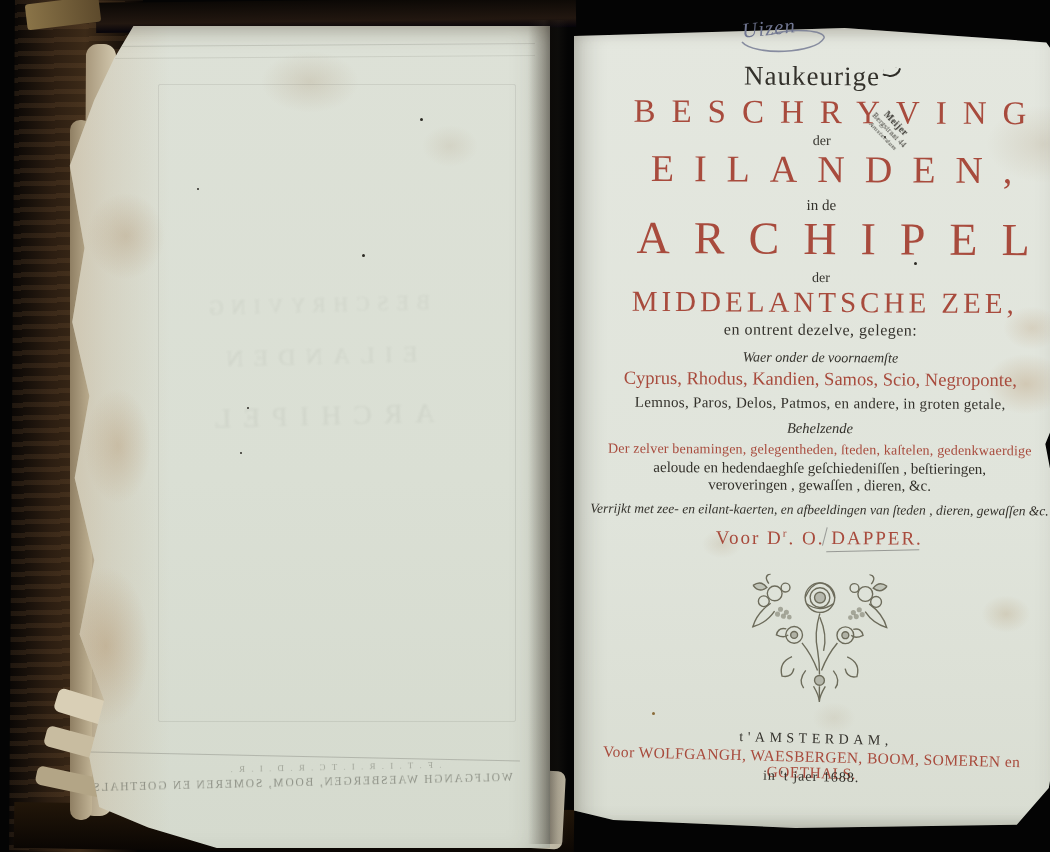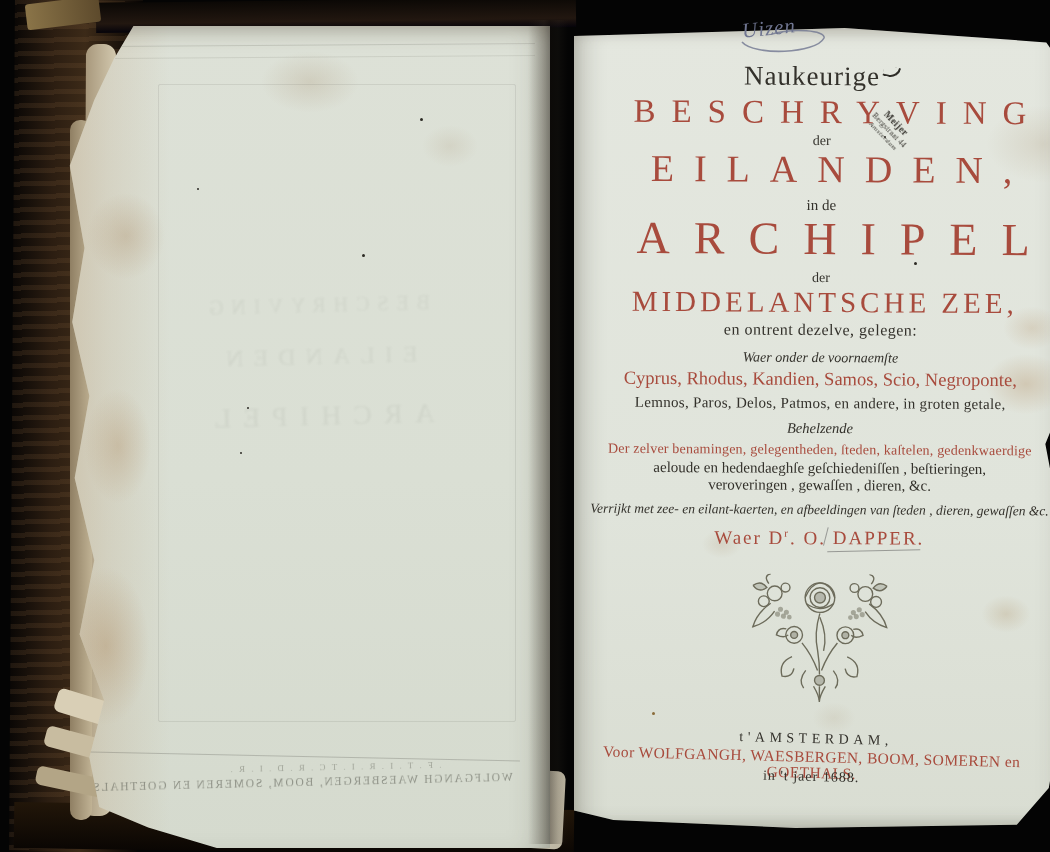--- a/index.html
+++ b/index.html
@@ -170,21 +170,21 @@
       <div class="tp t-ontrent">en ontrent dezelve, gelegen:</div>
       <div class="tp t-waer it">Waer onder de voornaemſte</div>
       <div class="tp t-isl-red red">Cyprus, Rhodus, Kandien, Samos, Scio, Negroponte,</div>
       <div class="tp t-isl-blk">Lemnos, Paros, Delos, Patmos, en andere, in groten getale,</div>
       <div class="tp t-behelz it">Behelzende</div>
       <div class="tp t-cont-red red">Der zelver benamingen, gelegentheden, ſteden, kaſtelen, gedenkwaerdige</div>
       <div class="tp t-cont-b1">aeloude en hedendaeghſe geſchiedeniſſen , beſtieringen,</div>
       <div class="tp t-cont-b2">veroveringen , gewaſſen , dieren, &amp;c.</div>
       <div class="tp t-verrijkt it">Verrijkt met zee- en eilant-kaerten, en afbeeldingen van ſteden , dieren, gewaſſen &amp;c.</div>
       <div class="tp t-door red">
-        <span>Waer D</span><sup>r</sup><span>. O.</span>
+        <span>Voor D</span><sup>r</sup><span>. O.</span>
         <span class="author-ref">DAPPER.</span>
       </div>
 
       <svg class="ornament" viewBox="0 0 160 132" width="158" height="130" xmlns="http://www.w3.org/2000/svg">
         <g stroke="#45422f" fill="none" stroke-width="1.4" opacity="0.82">
           <circle cx="80" cy="24" r="15"></circle>
           <circle cx="80" cy="24" r="10"></circle>
           <circle cx="80" cy="24" r="5.5" fill="rgba(69,66,47,.35)"></circle>
           <path d="M65,24 q6,-14 15,-15 q11,1 15,15"></path>
           <path d="M66,30 q14,10 28,0"></path>

